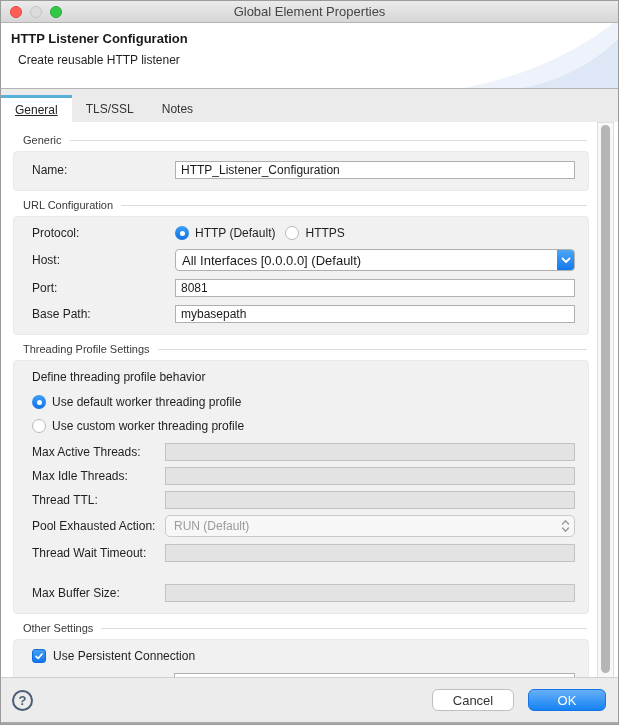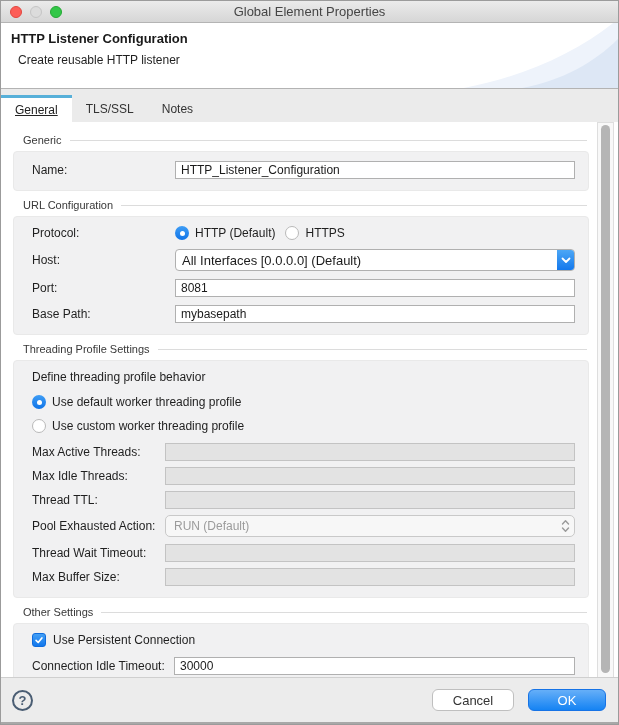--- a/index.html
+++ b/index.html
@@ -258,21 +258,21 @@
           <div class="select-dis">
             <span class="sel-text">RUN (Default)</span>
             <span style="display:flex;">
               <svg width="9" height="14" viewBox="0 0 9 14">
                   <polyline points="1.5,5 4.5,1.8 7.5,5" fill="none" stroke="#9a9a9a" stroke-width="1.4" stroke-linecap="round" stroke-linejoin="round"></polyline>
                   <polyline points="1.5,9 4.5,12.2 7.5,9" fill="none" stroke="#9a9a9a" stroke-width="1.4" stroke-linecap="round" stroke-linejoin="round"></polyline>
                 </svg>
             </span>
           </div>
         </div>
-        <div class="row" style="margin-bottom:6px;">
+        <div class="row" style="margin-bottom:22px;">
           <label class="lbl-t">Thread Wait Timeout:</label>
           <input class="txt" type="text" disabled="" value="" style="">
         </div>
         <div class="row">
           <label class="lbl-t">Max Buffer Size:</label>
           <input class="txt" type="text" disabled="" value="" style="">
         </div>
       </div>
 
       <div class="section-head">

